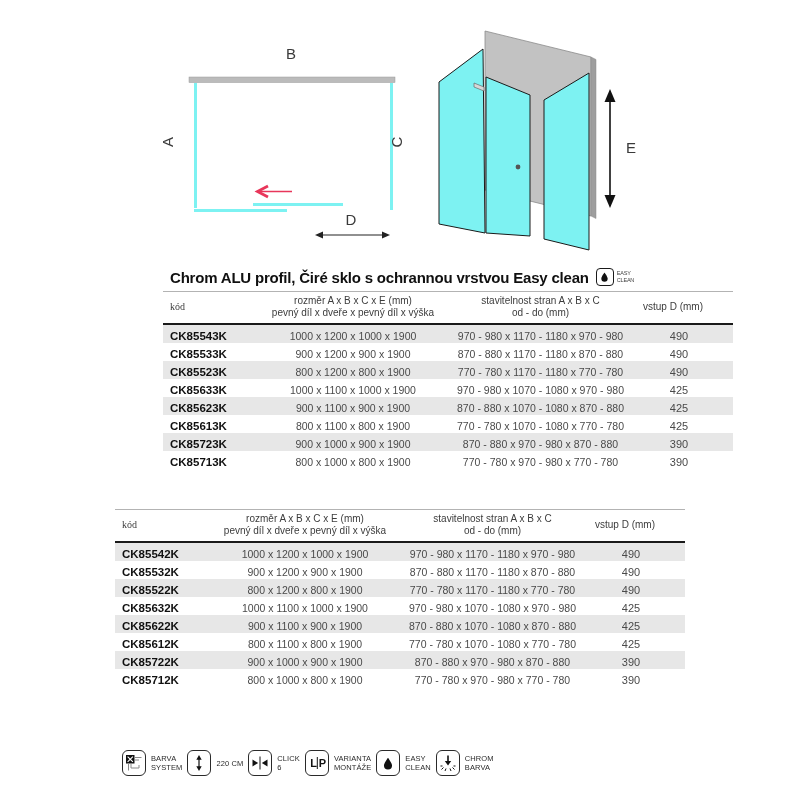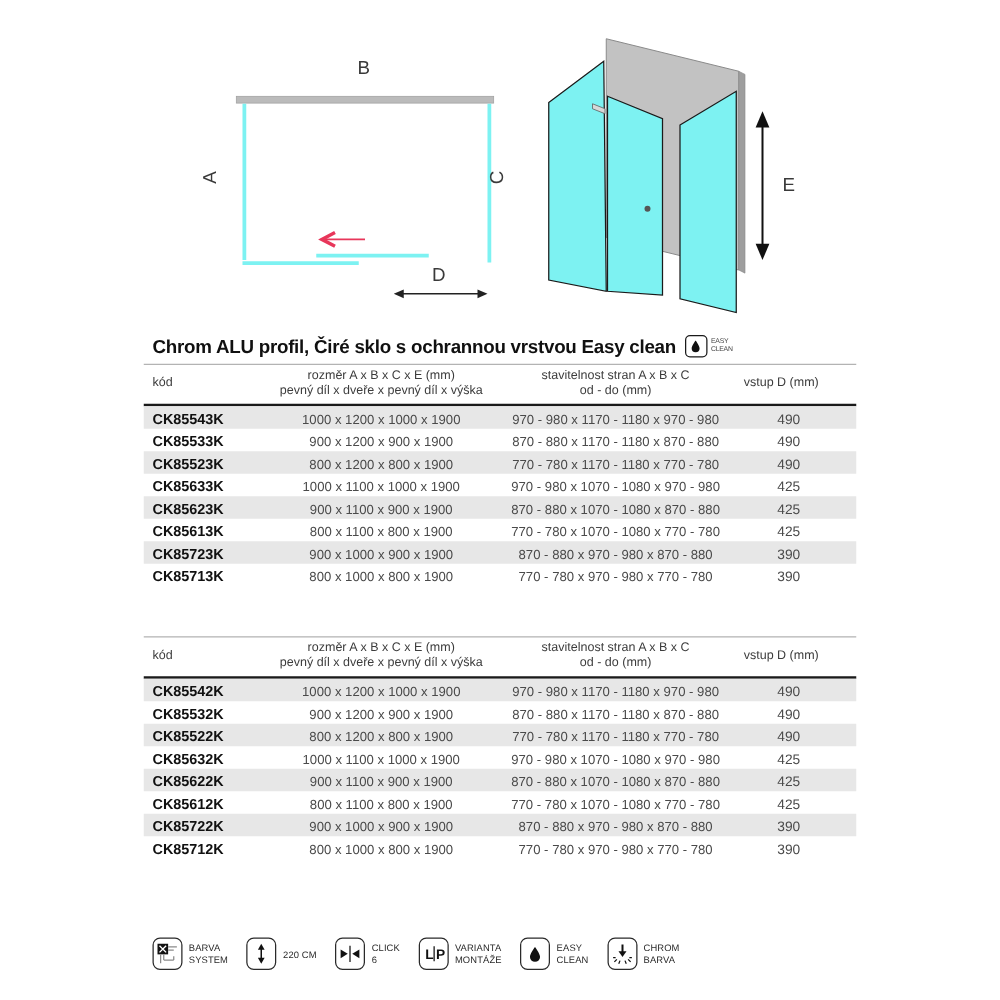--- a/index.html
+++ b/index.html
@@ -8,42 +8,42 @@
     font-family:"Liberation Sans", sans-serif;color:#222;
   }
   
   .diagrams{position:absolute;left:115px;top:25px;width:570px;height:238px;}
   .dim-label{font-size:15px;fill:#3a3a3a;font-family:"Liberation Sans",sans-serif;}
   .glass{fill:#7DF2F2;stroke:#1a1a1a;stroke-width:1;}
   .glassline{stroke:#7DF2F2;stroke-width:3;fill:none;}
 
   
   .section{position:absolute;left:115px;width:570px;}
-  #section1{top:266px;}
+  #section1{top:266px;margin-left:48px;}
   #section2{top:509px;}
   .section-title{display:flex;align-items:center;gap:7px;height:22px;margin:0 0 3px 7px;
     font-size:15px;font-weight:bold;color:#101010;letter-spacing:-0.2px;}
   .ec-badge{display:flex;align-items:center;gap:3px;}
   .ec-box{width:16px;height:16px;border:1.4px solid #1a1a1a;border-radius:4px;
     display:flex;align-items:center;justify-content:center;background:#fff;}
   .ec-text{font-size:5.5px;line-height:1.2;color:#444;font-weight:normal;}
   .thead{display:grid;grid-template-columns:95px 190px 185px 100px;align-items:center;
     border-top:1px solid #b3b3b3;border-bottom:2px solid #1a1a1a;padding:3px 0 4px 0;}
   .th{font-size:10px;color:#3c3c3c;text-align:center;line-height:1.2;}
-  .th.kod{text-align:left;padding-left:7px;}
+  .th.kod{text-align:left;padding-left:7px;font-family:Liberation Serif, serif;}
   .th.vstup{padding-right:20px;}
   .rows .row{display:grid;grid-template-columns:95px 190px 185px 100px;height:18px;
     line-height:23px;font-size:10.5px;color:#4a4a4a;}
   .rows .row:nth-child(odd){background:#E7E7E7;}
   .cell{text-align:center;white-space:nowrap;}
   .cell.kod{text-align:left;padding-left:7px;font-weight:bold;font-size:11.5px;color:#101010;}
   .cell.vstup{font-size:11px;padding-right:8px;}
 
   
-  .footer{position:absolute;left:122px;top:750px;display:flex;align-items:center;gap:15px;}
+  .footer{position:absolute;left:122px;top:750px;display:flex;align-items:center;gap:5px;}
   .badge{display:flex;align-items:center;gap:5px;}
   .badge-icon{width:24px;height:26px;border:1.6px solid #2a2a2a;border-radius:6px;
     display:flex;align-items:center;justify-content:center;background:#fff;box-sizing:border-box;}
   .badge-label{font-size:7.5px;line-height:1.2;color:#2a2a2a;letter-spacing:0.1px;}
 </style>
 </head>
 <body>
 
 <div class="diagrams">
   <svg width="570" height="238" viewBox="0 0 570 238">

